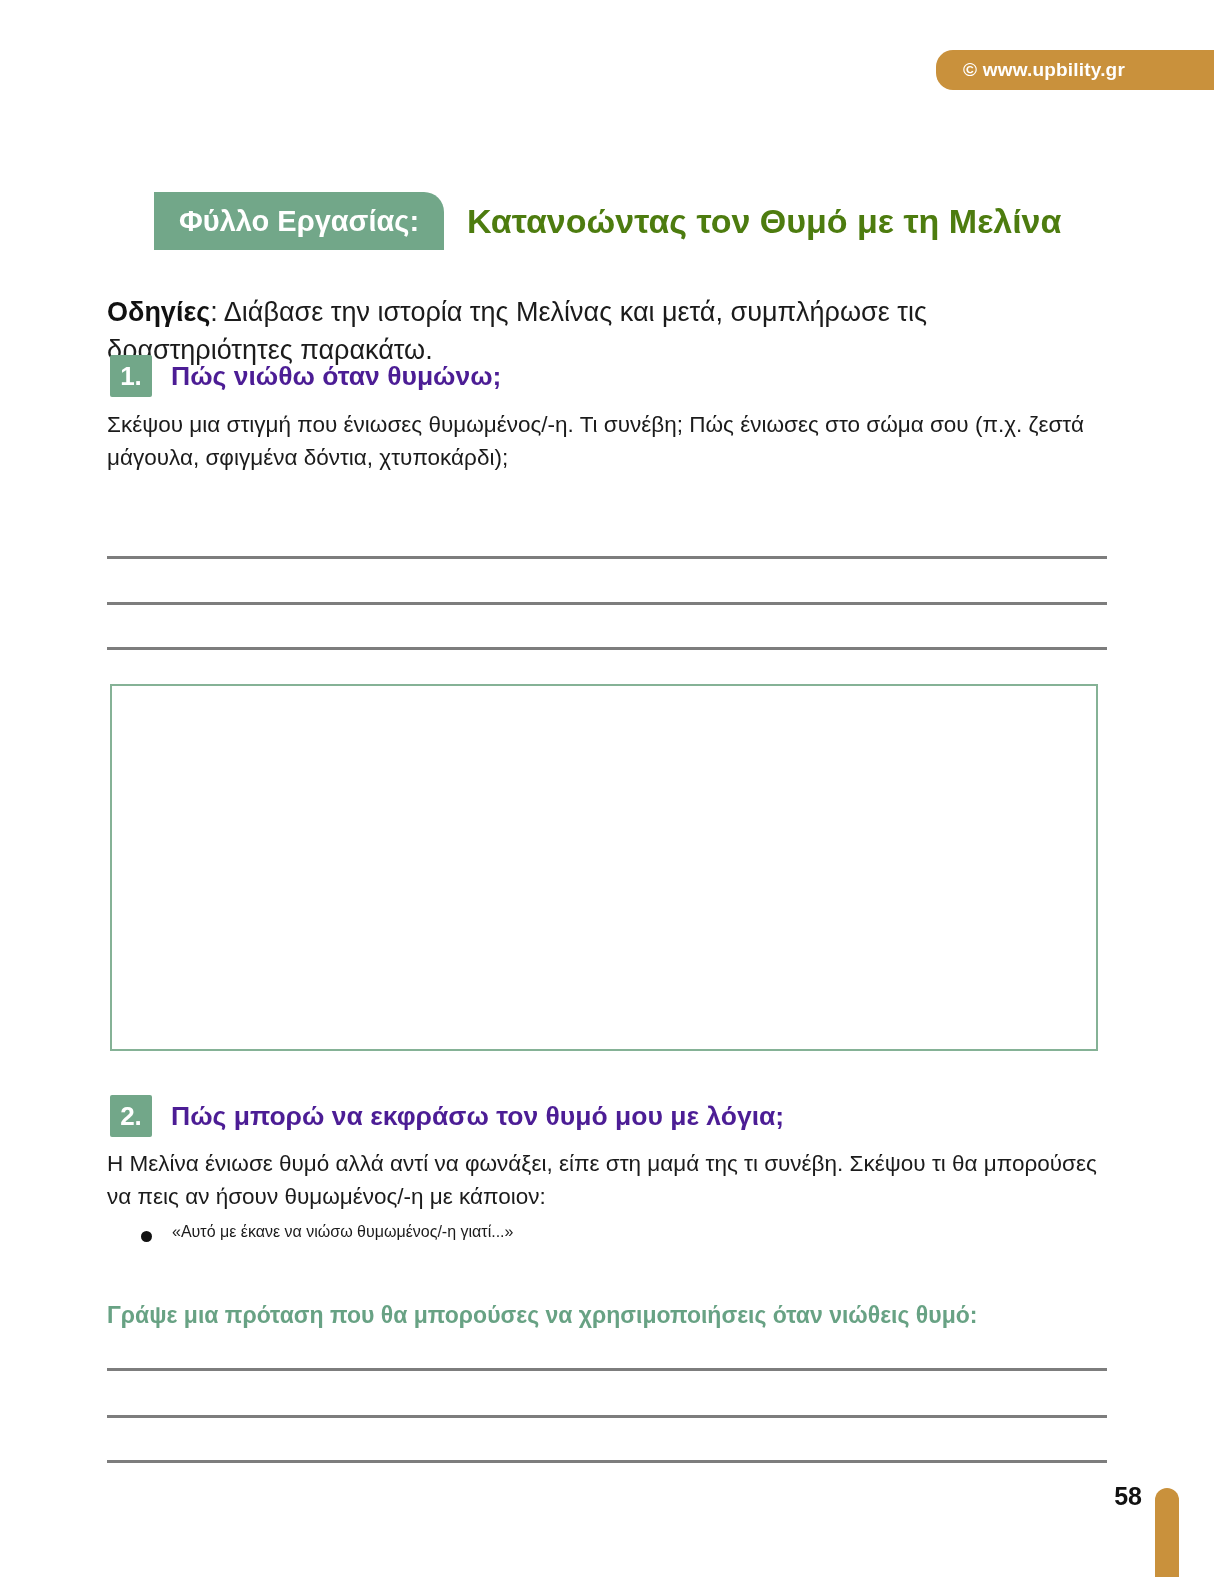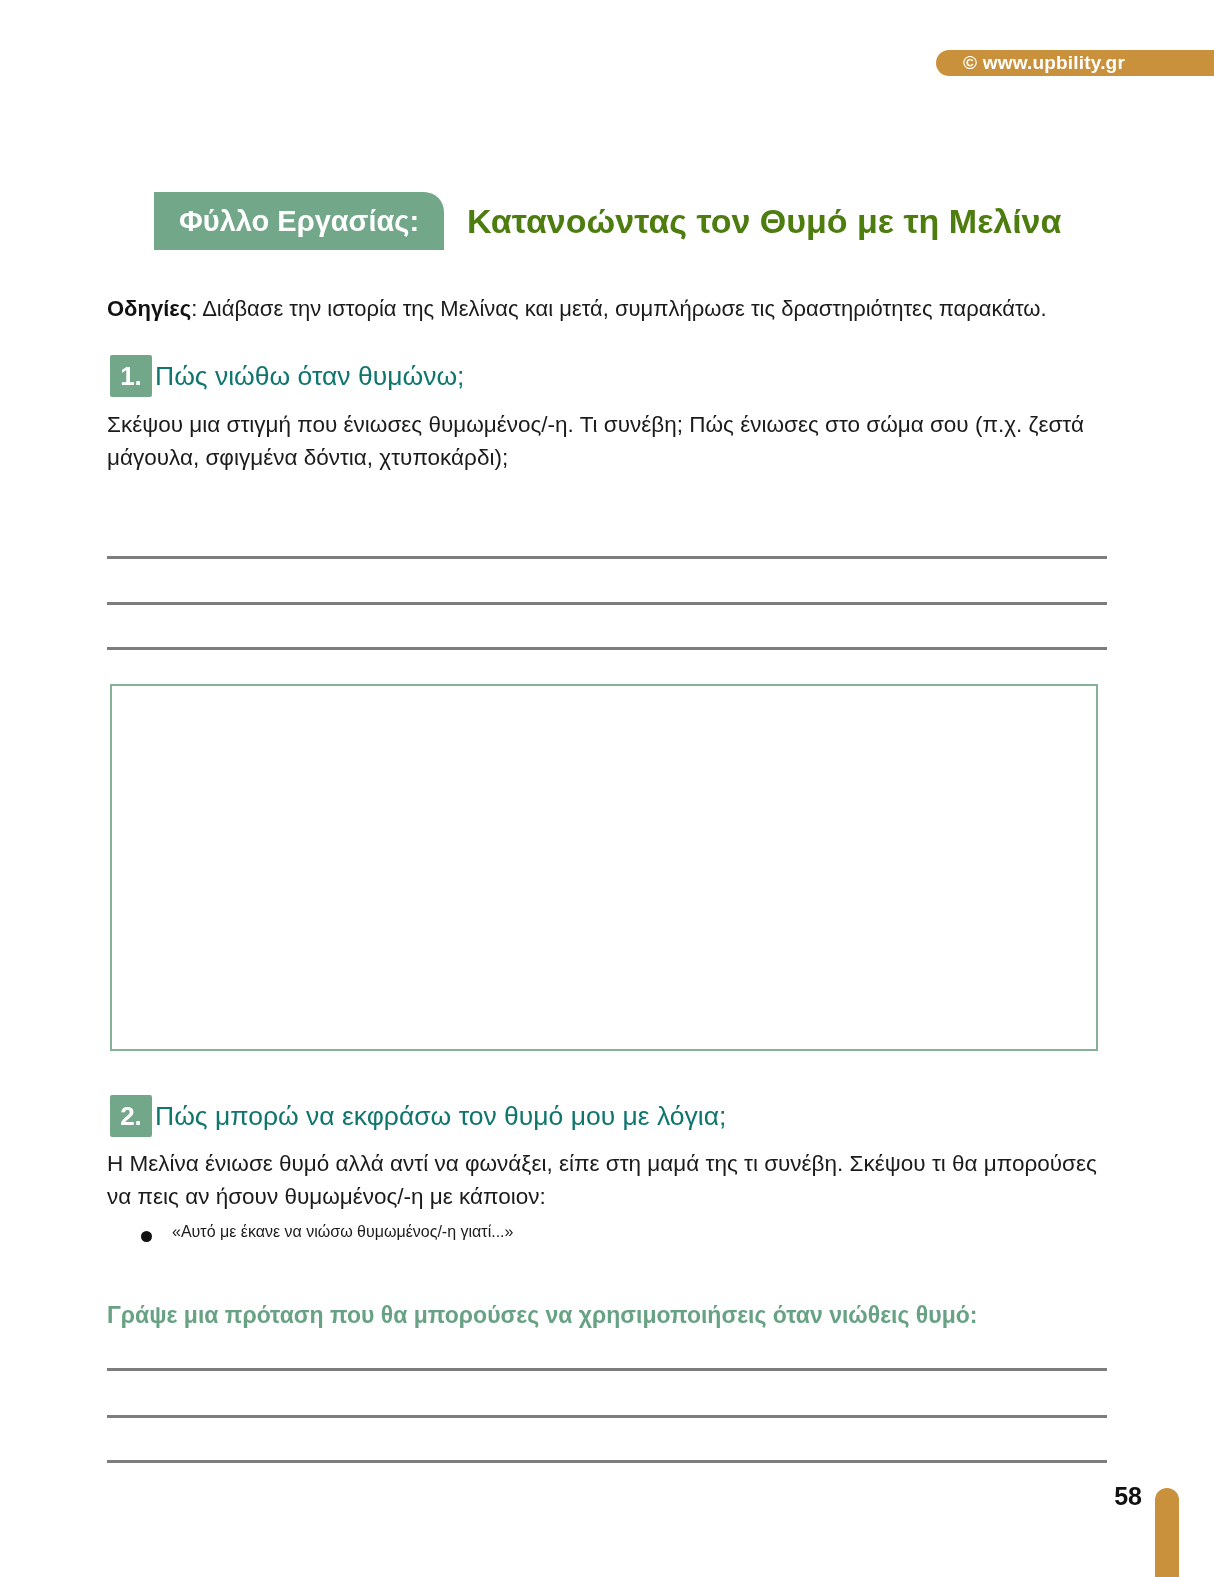--- a/index.html
+++ b/index.html
@@ -16,21 +16,21 @@
     overflow: hidden;
     margin: 0 auto;
   }
 
   
   .badge {
     position: absolute;
     top: 50px;
     right: 0;
     width: 278px;
-    height: 26px;
+    height: 40px;
     background: #c9913c;
     border-radius: 17px 0 0 17px;
     display: flex;
     align-items: center;
     padding-left: 27px;
     color: #ffffff;
     font-size: 19px;
     font-weight: 600;
     letter-spacing: 0.2px;
   }
@@ -63,21 +63,21 @@
     margin-left: 23px;
     align-self: center;
     white-space: nowrap;
   }
 
   .instructions {
     position: absolute;
     top: 293px;
     left: 107px;
     width: 1012px;
-    font-size: 22px;
+    font-size: 27px;
     line-height: 1.42;
   }
   .instructions strong { font-weight: bold; color: #111; }
 
   .section-heading {
     position: absolute;
     left: 110px;
     display: flex;
     align-items: center;
   }
@@ -90,24 +90,24 @@
     border-radius: 2px;
     color: #ffffff;
     font-size: 26px;
     font-weight: bold;
     display: flex;
     align-items: center;
     justify-content: center;
     flex: none;
   }
   .sec-title {
-    margin-left: 3px;
+    margin-left: 19px;
     font-size: 26.5px;
-    font-weight: normal;
-    color: #0f766e;
+    font-weight: bold;
+    color: #4c1d95;
     white-space: nowrap;
   }
 
   .body-text {
     position: absolute;
     left: 107px;
     width: 1016px;
     font-size: 22.5px;
     line-height: 1.45;
     color: #1b1b1b;

